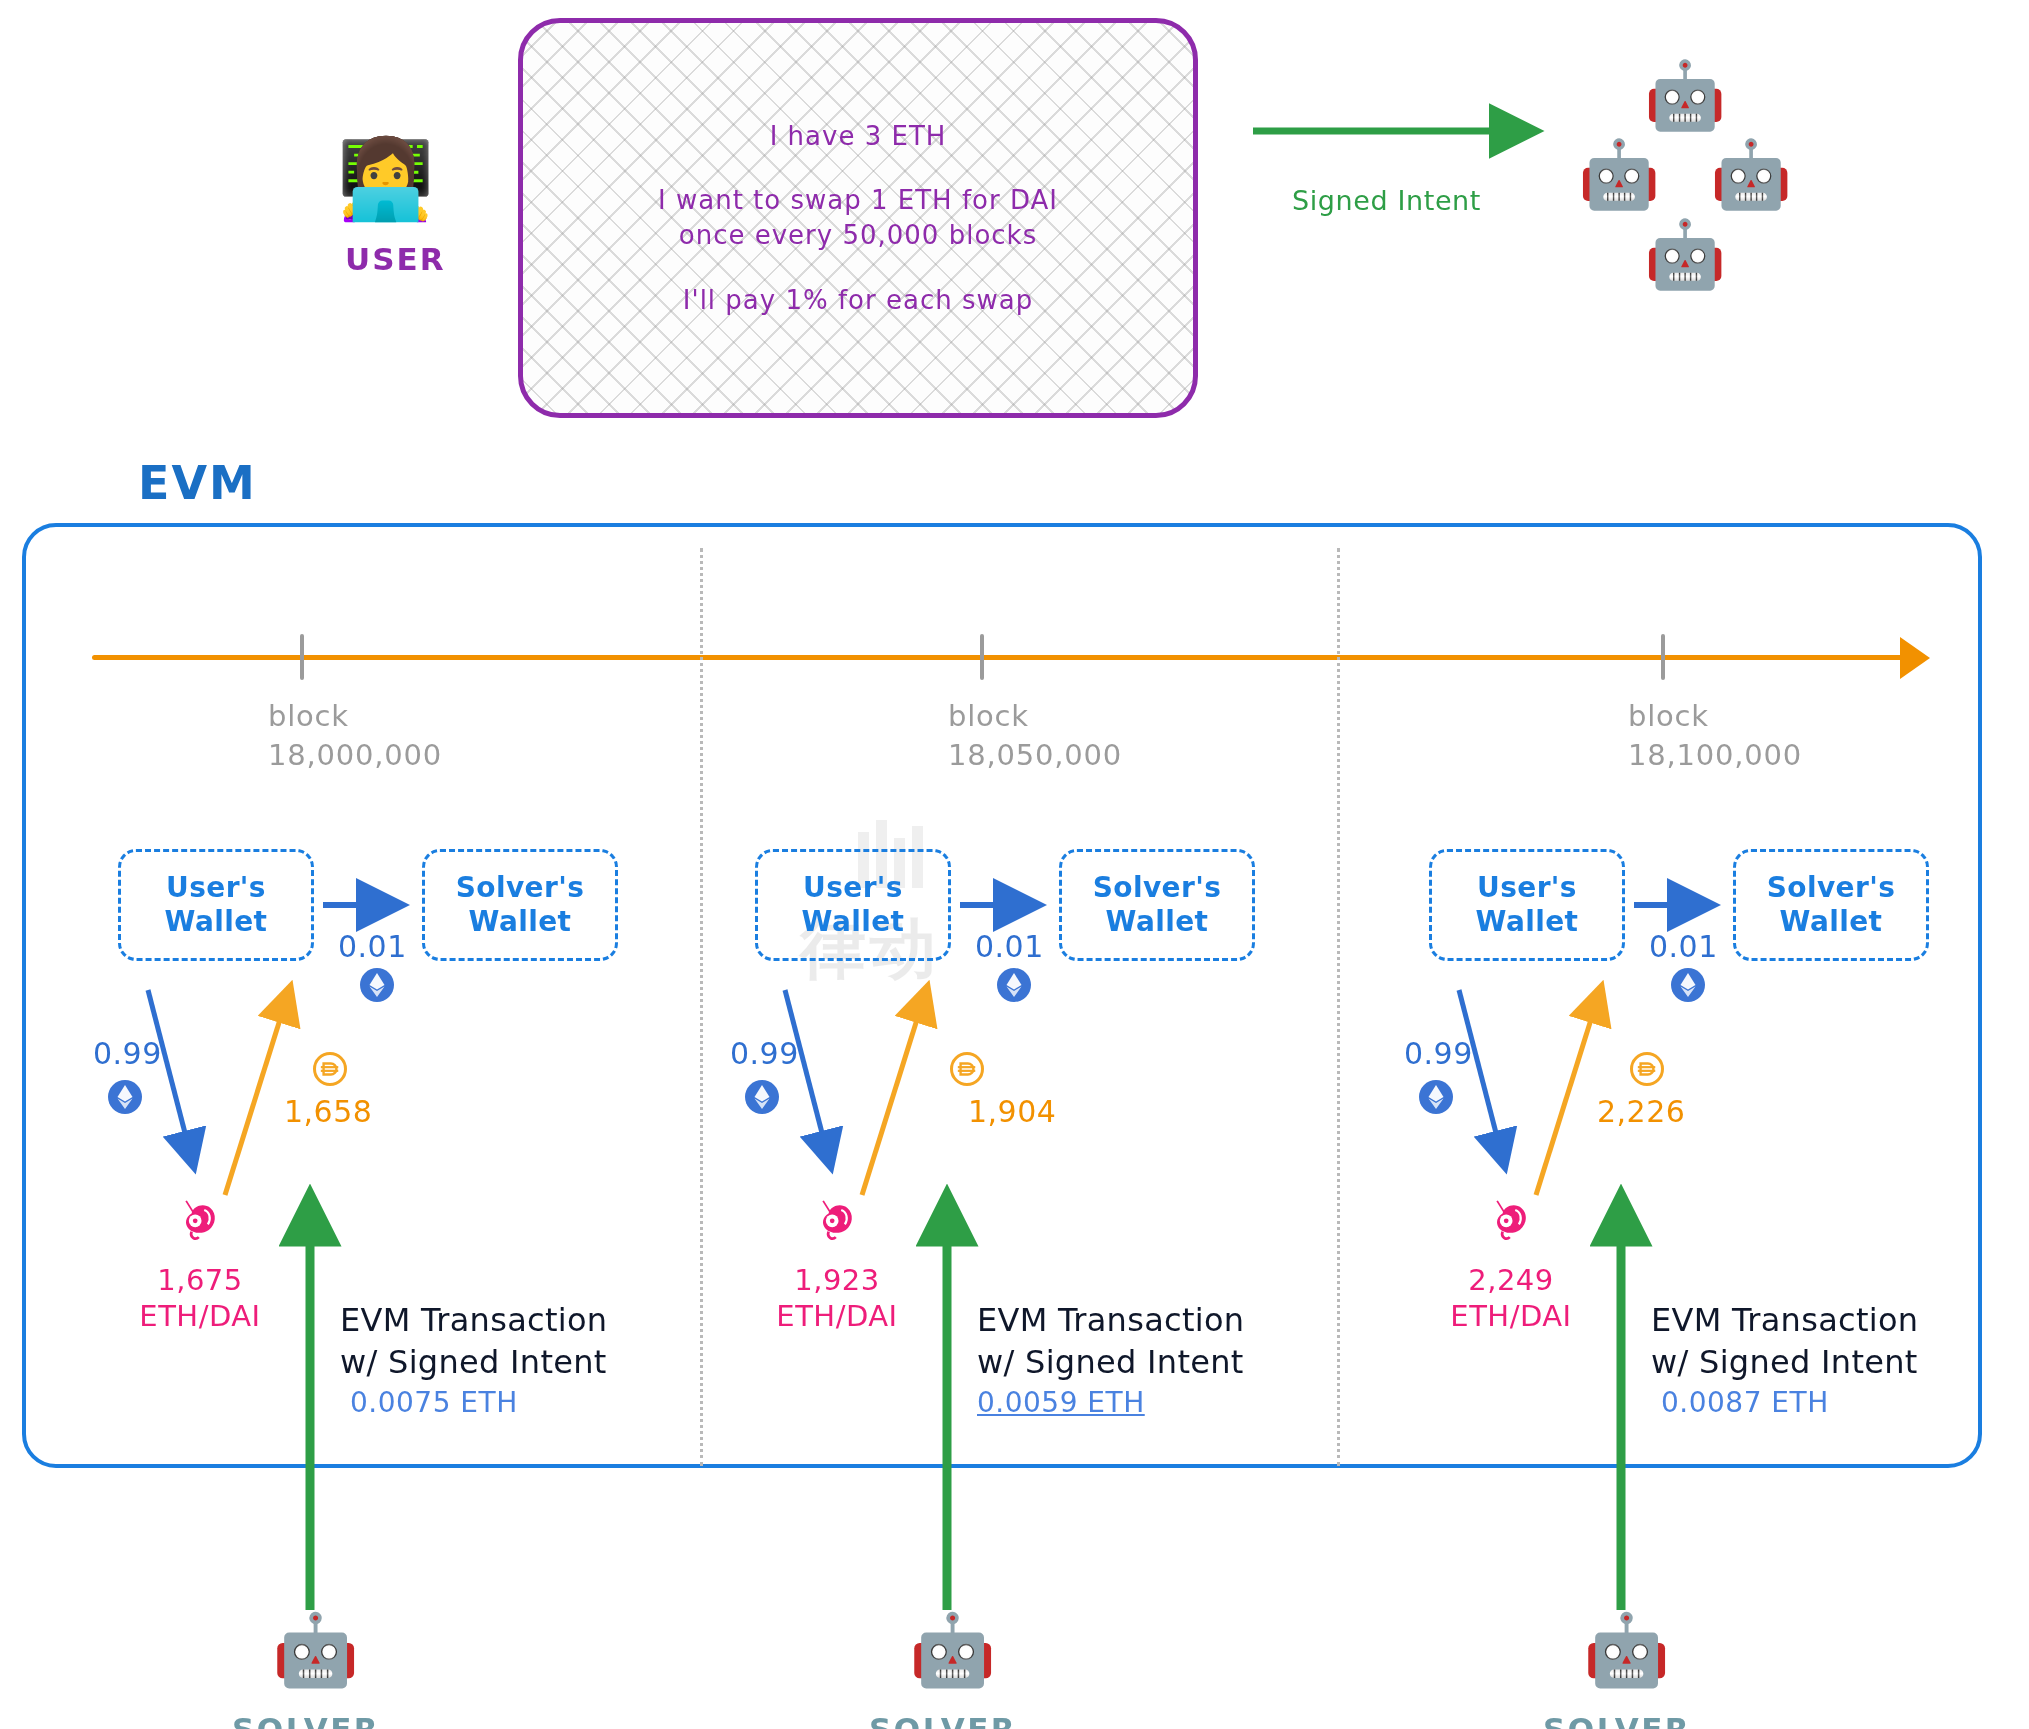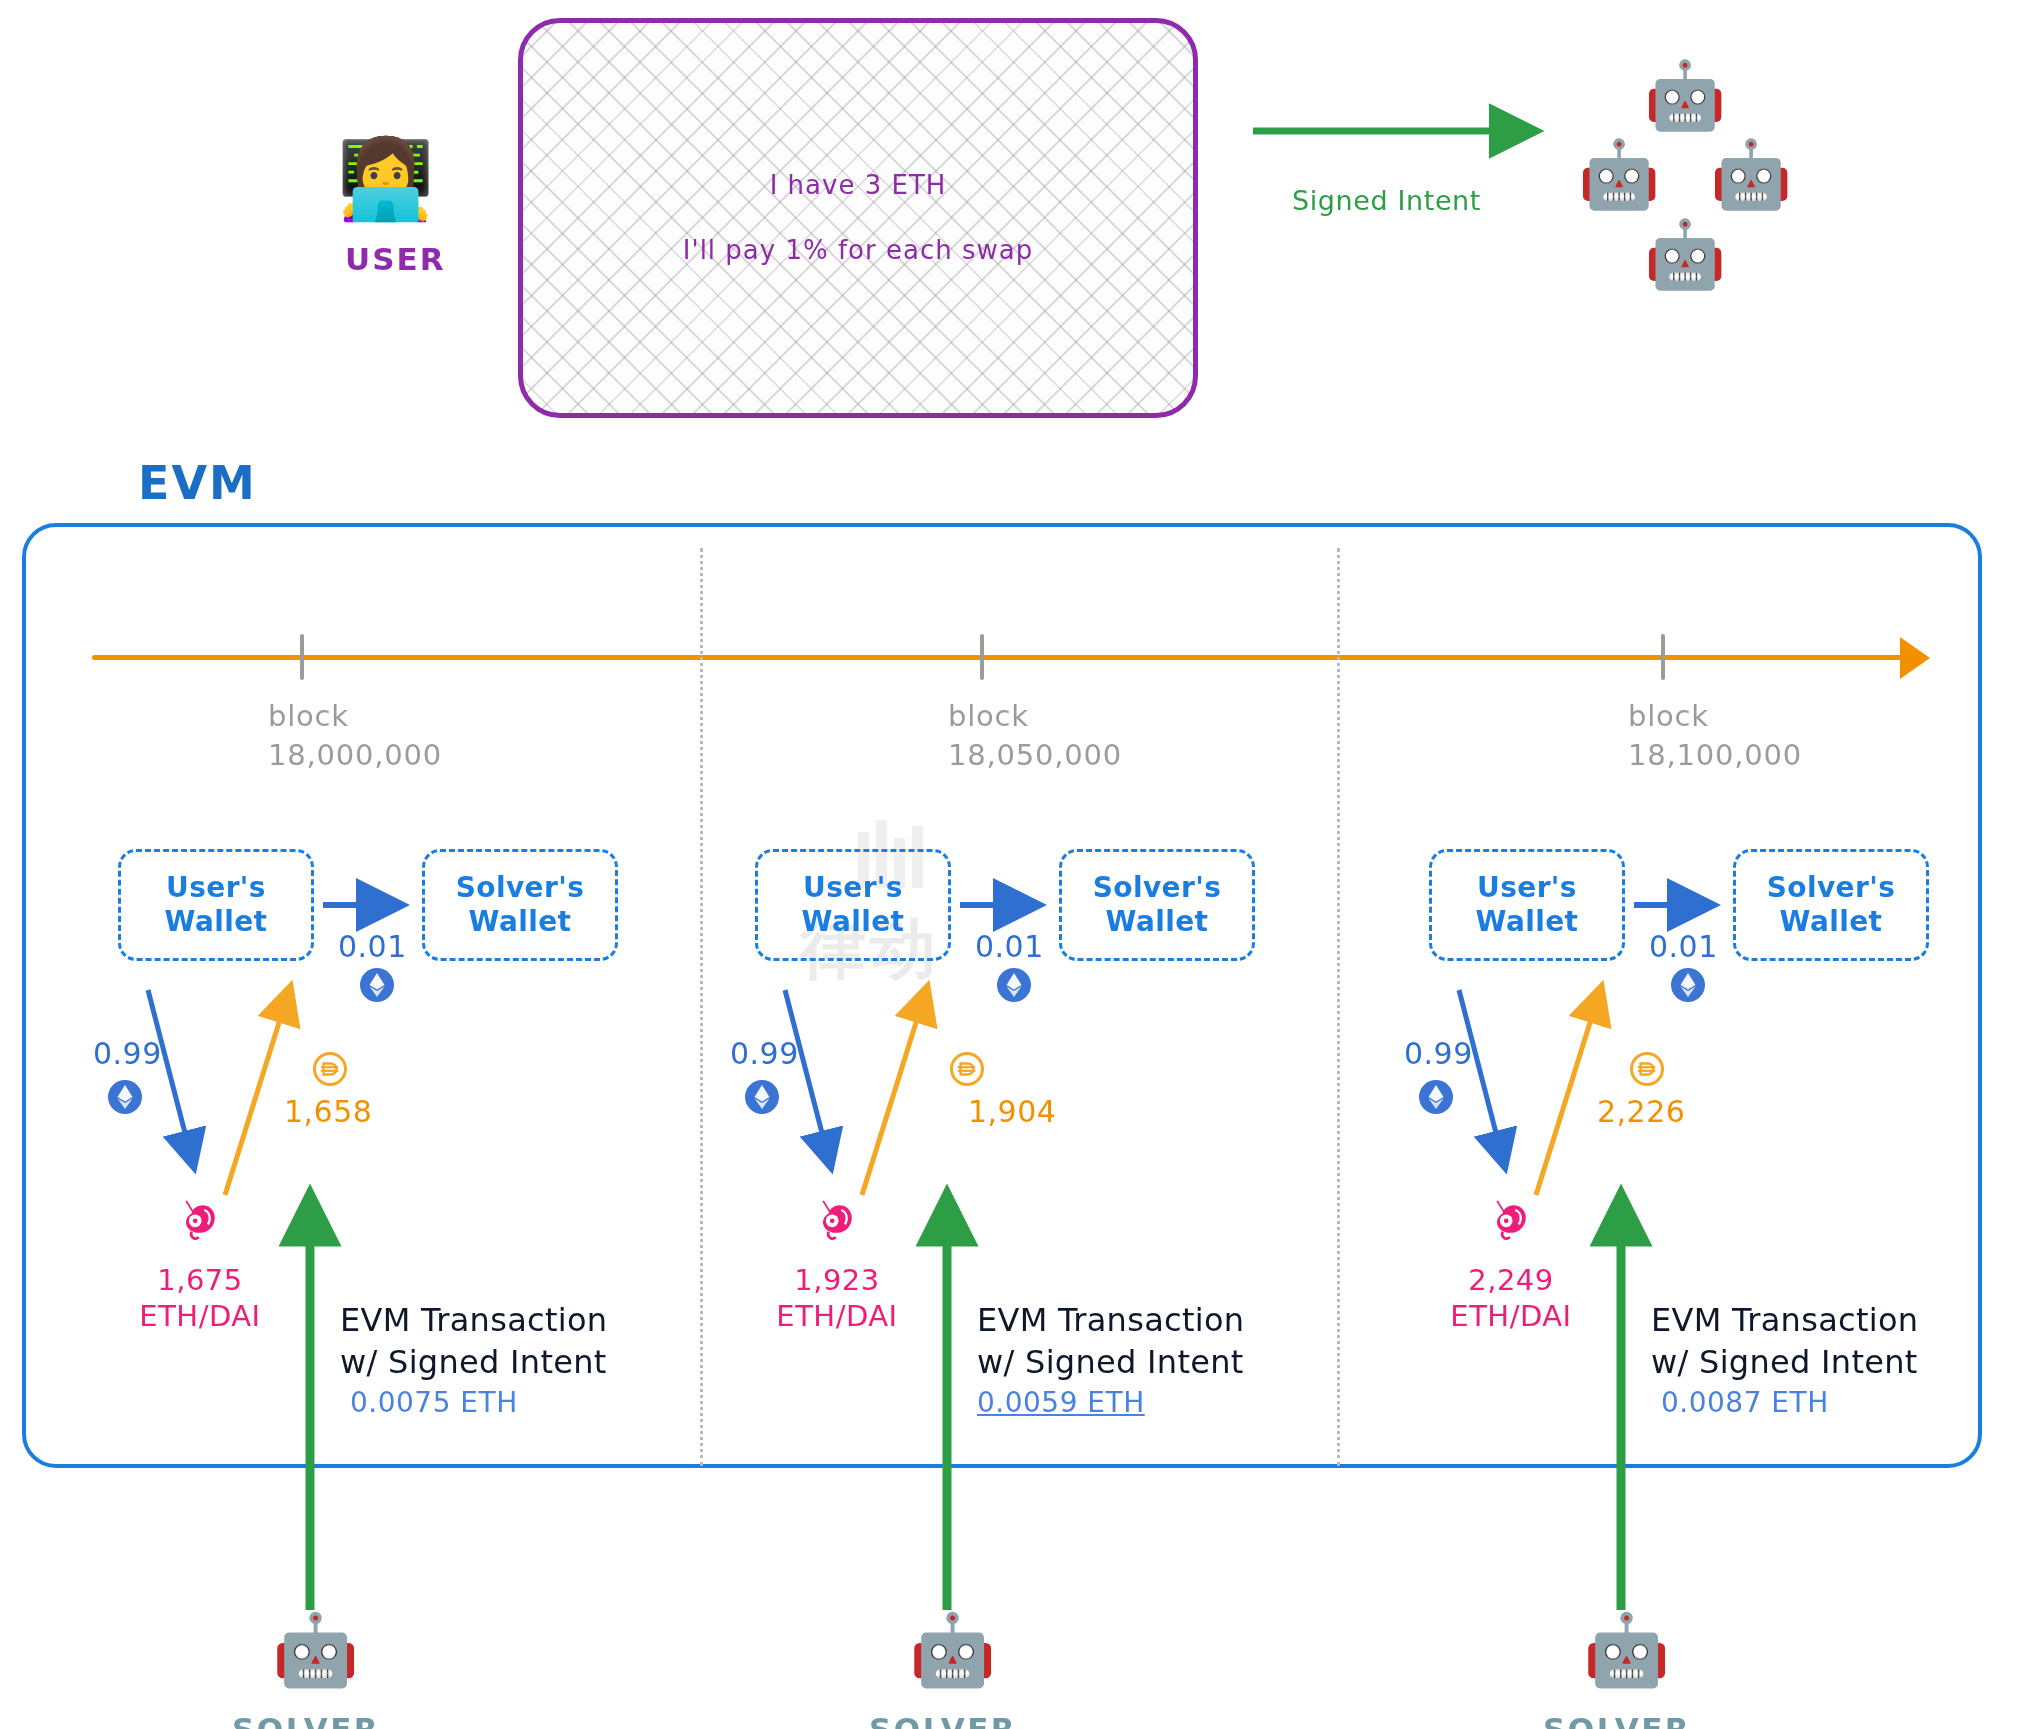--- a/index.html
+++ b/index.html
@@ -216,20 +216,22 @@
 </head>
 <body>
 
 <div id="canvas">
 
   <div class="abs emoji" style="left:337px; top:140px; font-size:78px;">👩‍💻</div>
   <div class="abs hand label-user" style="left:345px; top:240px;">USER</div>
 
   <div class="abs" id="speech-bubble">
     <div class="hand bubble-line">I have 3 ETH</div>
+    <div class="hand bubble-line">I want to swap 1 ETH for DAI
+once every 50,000 blocks</div>
     <div class="hand bubble-line">I'll pay 1% for each swap</div>
   </div>
 
   <div class="abs hand label-signed-intent" style="left:1292px; top:184px;">Signed Intent</div>
 
   <div class="abs emoji" style="left:1644px; top:63px; font-size:66px;">🤖</div>
   <div class="abs emoji" style="left:1578px; top:142px; font-size:66px;">🤖</div>
   <div class="abs emoji" style="left:1710px; top:142px; font-size:66px;">🤖</div>
   <div class="abs emoji" style="left:1644px; top:222px; font-size:66px;">🤖</div>
 

